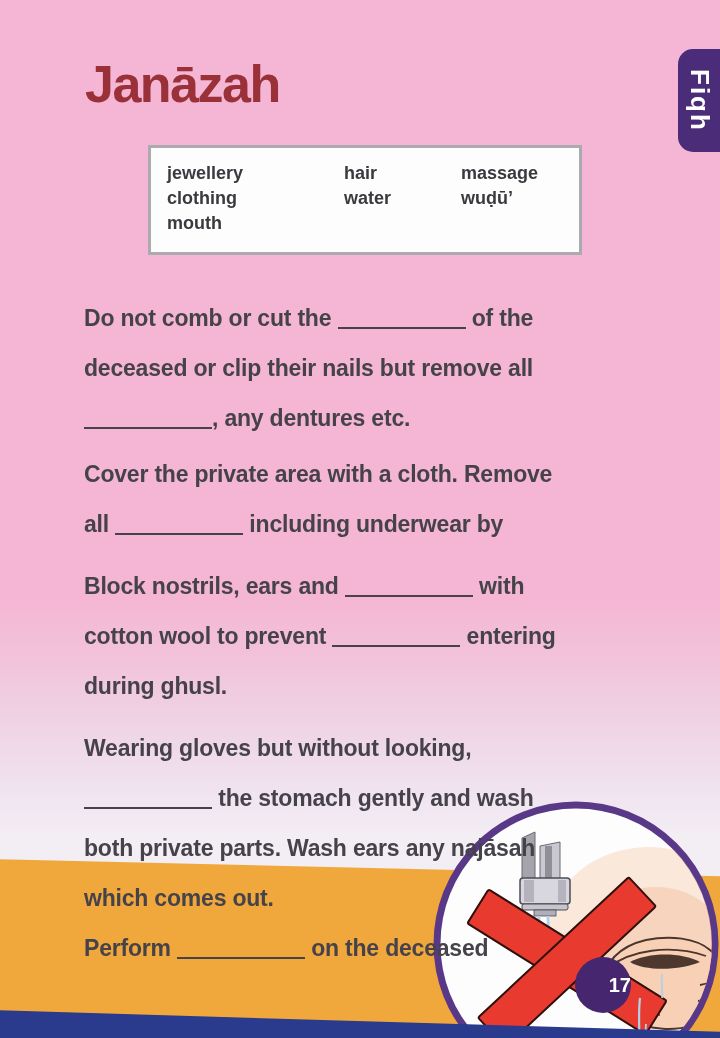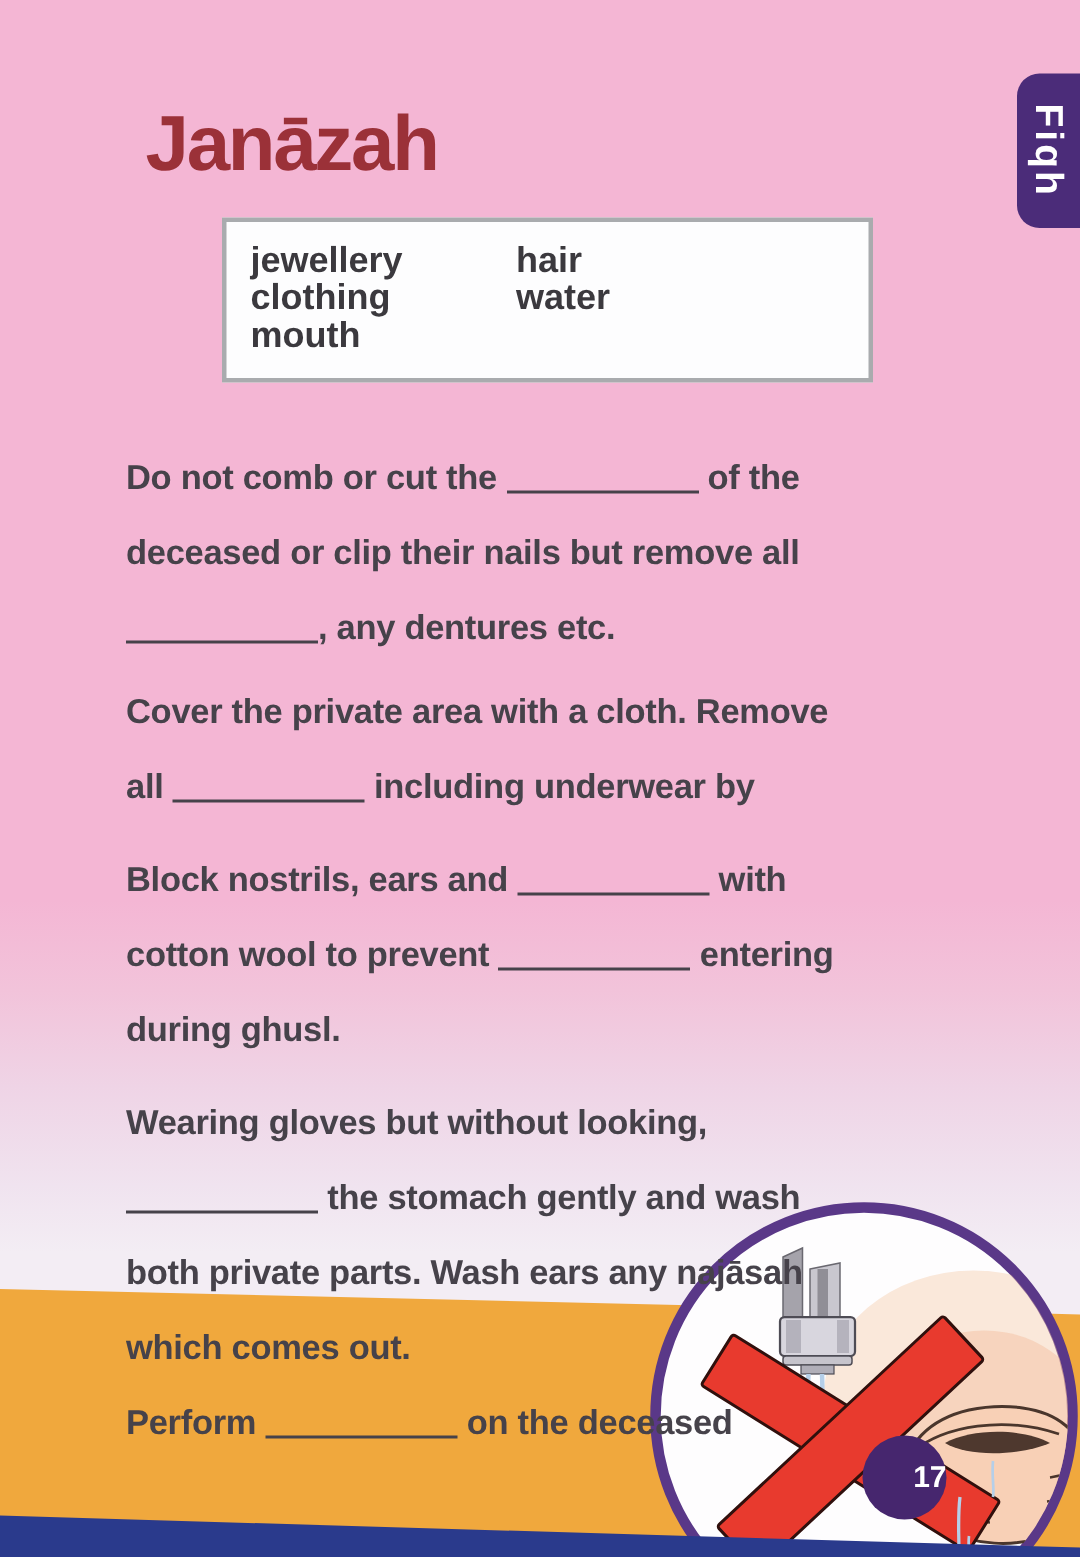--- a/index.html
+++ b/index.html
@@ -29,41 +29,41 @@
       #f2c3da 660px,
       #efd4e6 725px,
       #f0e3ef 790px,
       var(--page-fade) 835px,
       var(--page-fade) 100%);
   }
   .band{position:absolute;transform-origin:left top;}
   .band-orange{left:-12px;top:859px;width:780px;height:180px;background:var(--band-orange);transform:rotate(1.35deg);z-index:1;}
   .band-navy{left:-12px;top:1010px;width:780px;height:80px;background:var(--band-navy);transform:rotate(1.7deg);z-index:4;}
   .title{
-    position:absolute;left:81px;top:50px;margin:16px;
+    position:absolute;left:81px;top:50px;margin:4px;
     font-size:52px;font-weight:bold;letter-spacing:-1.5px;
     color:var(--title-maroon);z-index:5;
   }
   .fiqh-tab{
     position:absolute;left:678px;top:49px;width:42px;height:103px;
     background:var(--tab-purple);border-radius:15px 0 0 15px;
     display:flex;align-items:center;justify-content:center;z-index:5;
   }
   .tab-text{
     writing-mode:vertical-rl;text-orientation:mixed;
     color:#ffffff;font-size:26px;font-weight:bold;letter-spacing:2px;
   }
   .word-bank{
     position:absolute;left:148px;top:145px;width:434px;height:110px;
     background:var(--box-bg);border:3px solid var(--box-border);
     box-sizing:border-box;z-index:5;
   }
   .wb-col{position:absolute;top:13px;}
   .wb-col-0{left:16px;} .wb-col-1{left:193px;} .wb-col-2{left:310px;}
-  .wb-word{font-size:24px;font-weight:bold;color:#3b393e;line-height:25px;white-space:pre;}
+  .wb-word{font-size:18px;font-weight:bold;color:#3b393e;line-height:25px;white-space:pre;}
   .paragraphs{position:absolute;left:84px;top:281px;width:580px;z-index:5;}
   .para{margin:0;}
   .para:nth-child(2){margin-top:30px;}
   .para:nth-child(3){margin-top:36px;}
   .para:nth-child(4){margin-top:36px;}
   .para:nth-child(5){margin-top:21px;}
   .line{
     white-space:pre;font-size:23px;line-height:26px;height:26px;
     font-weight:bold;color:var(--text-dark);letter-spacing:-0.2px;margin-top:24px;
   }
@@ -151,20 +151,24 @@
   <div class="word-bank">
       <div class="wb-col wb-col-0">
         <div class="wb-word">jewellery</div>
         <div class="wb-word">clothing</div>
         <div class="wb-word">mouth</div>
       </div>
       <div class="wb-col wb-col-1">
         <div class="wb-word">hair</div>
         <div class="wb-word">water</div>
       </div>
+      <div class="wb-col wb-col-2">
+        <div class="wb-word">massage</div>
+        <div class="wb-word">wuḍū’</div>
+      </div>
     </div>
 
   <div class="paragraphs">
       <div class="para">
         <div class="line"><span>Do not comb or cut the </span><span class="blank"></span><span> of the</span></div>
         <div class="line"><span>deceased or clip their nails but remove all</span></div>
         <div class="line"><span class="blank"></span><span>, any dentures etc.</span></div>
       </div>
       <div class="para">
         <div class="line"><span>Cover the private area with a cloth. Remove</span></div>

